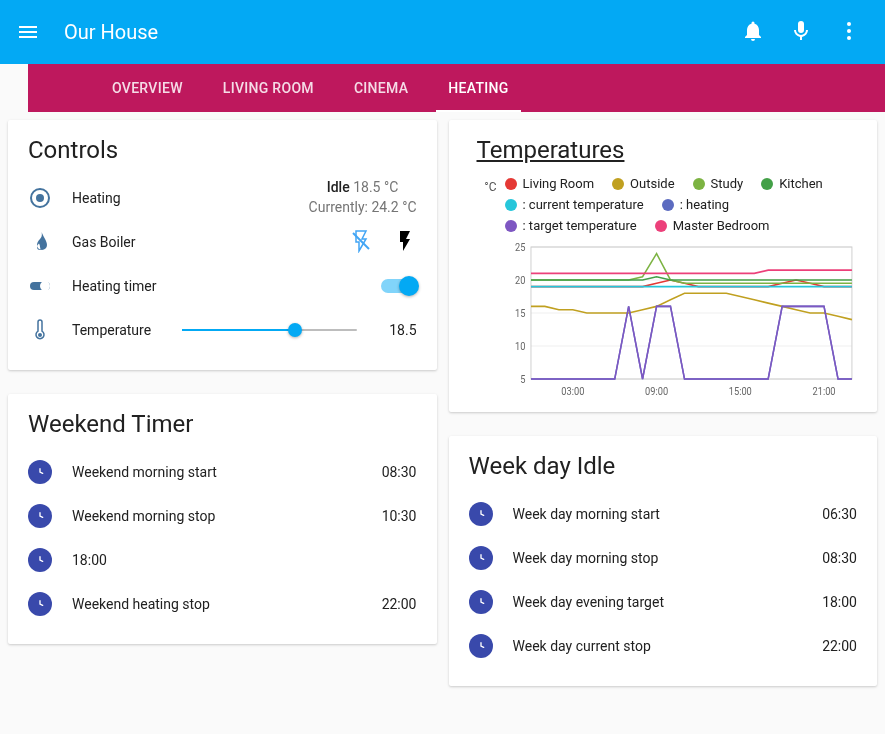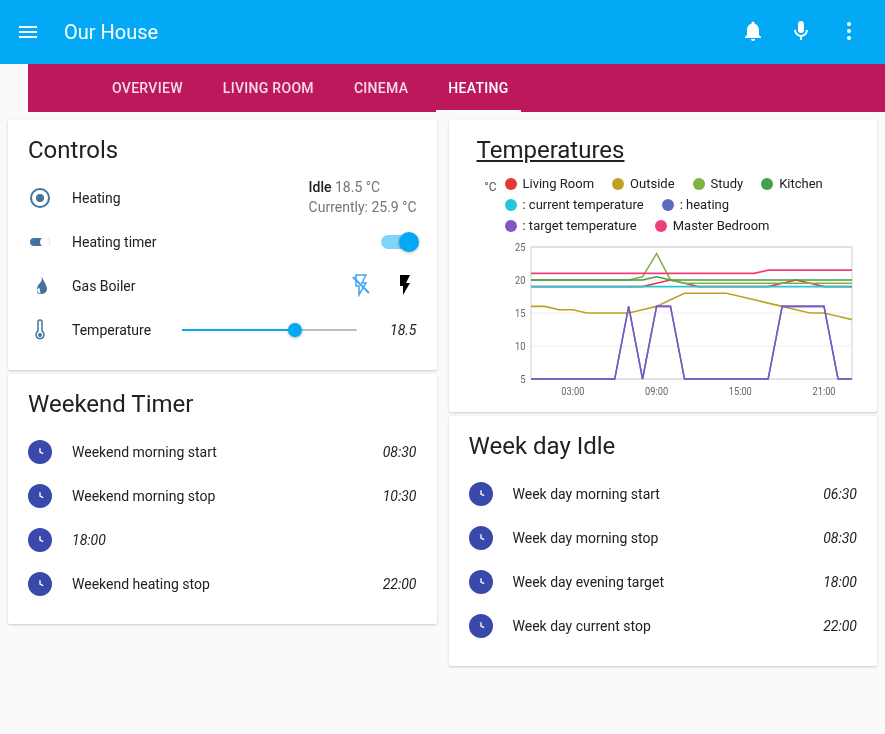--- a/index.html
+++ b/index.html
@@ -39,38 +39,38 @@
     border-bottom: 2px solid transparent;
     margin-right: 16px;
   }
   .tab.active { color: #fff; border-bottom: 2px solid #fff; }
   .content {
     display: flex;
     gap: 12px;
     padding: 8px;
     align-items: flex-start;
   }
-  .col { flex: 1; display: flex; flex-direction: column; gap: 4px; }
+  .col { flex: 1; display: flex; flex-direction: column; gap: 24px; }
   .card {
     background: #fff;
     border-radius: 2px;
     box-shadow: 0 1px 3px rgba(0,0,0,0.12), 0 1px 2px rgba(0,0,0,0.08);
     padding: 16px 20px 18px 20px;
   }
   .card h2 { font-size: 24px; font-weight: 400; margin-bottom: 12px; color: #212121; }
   .row {
     display: flex;
     align-items: center;
     min-height: 44px;
     gap: 20px;
   }
   .row .icon-slot { width: 24px; height: 24px; display:flex; align-items:center; justify-content:center; color:#44739e; }
   .row .label { flex: 1; color: #212121; }
-  .row .value { color: #212121; text-align: right; white-space: nowrap; font-style: italic; }
-  .controls-heating-status { text-align:left; color:#757575; font-size:14px; line-height:1.4; }
+  .row .value { color: #212121; text-align: right; white-space: nowrap; }
+  .controls-heating-status { text-align:center; color:#757575; font-size:14px; line-height:1.4; }
   .controls-heating-status .idle { color:#212121; font-weight:500; }
   .boiler-icons { display:flex; gap:20px; align-items:center; }
   .toggle {
     position: relative; width: 36px; height: 14px; background:#81d4fa; border-radius:7px; cursor:pointer;
   }
   .toggle::after {
     content:""; position:absolute; right:-2px; top:-3px; width:20px; height:20px; border-radius:50%; background:#03a9f4; box-shadow:0 1px 3px rgba(0,0,0,0.3);
   }
   .slider-wrap { flex:1; display:flex; align-items:center; }
   .slider-track {
@@ -140,33 +140,22 @@
       <div class="row">
         <div class="icon-slot">
           <svg class="icon-svg" viewBox="0 0 24 24">
               <circle cx="12" cy="12" r="9" fill="none" stroke="currentColor" stroke-width="2"></circle>
               <circle cx="12" cy="12" r="4" fill="currentColor"></circle>
             </svg>
         </div>
         <div class="label">Heating</div>
         <div class="controls-heating-status">
           <div><span class="idle">Idle</span><span> 18.5 °C</span></div>
-          <div>Currently: 25.9 °C</div>
-        </div>
-      </div>
-
-      <div class="row">
-        <div class="icon-slot">
-          <svg class="icon-svg" viewBox="0 0 24 24">
-              <rect x="2" y="8" width="20" height="8" rx="4" fill="currentColor"></rect>
-              <circle cx="17" cy="12" r="5" fill="#fff"></circle>
-            </svg>
-        </div>
-        <div class="label">Heating timer</div>
-        <div class="toggle"></div>
+          <div>Currently: 24.2 °C</div>
+        </div>
       </div>
 
       <div class="row">
         <div class="icon-slot">
           <svg class="icon-svg" viewBox="0 0 24 24">
               <path d="M13.5 2S15 6 12 9c-2 2-3 4-3 6a5 5 0 0 0 10 0c0-4-3-7-5.5-13zM12 20a3 3 0 0 1-3-3c0-1.5 1-2.5 2-3.5.5 1 1 2 1 3.5a3 3 0 0 1 0 0A3 3 0 0 1 12 20z" fill="currentColor"></path>
             </svg>
         </div>
         <div class="label">Gas Boiler</div>
         <div class="boiler-icons">
@@ -175,20 +164,31 @@
                 <path d="M7 2v11h3v9l7-12h-4l4-8H7z" fill="none" stroke="currentColor" stroke-width="1.5"></path>
                 <line x1="4" y1="4" x2="20" y2="20" stroke="currentColor" stroke-width="2"></line>
               </svg>
           </span>
           <span style="color:#000;">
             <svg class="icon-svg" viewBox="0 0 24 24">
                 <path d="M7 2v11h3v9l7-12h-4l4-8H7z"></path>
               </svg>
           </span>
         </div>
+      </div>
+
+      <div class="row">
+        <div class="icon-slot">
+          <svg class="icon-svg" viewBox="0 0 24 24">
+              <rect x="2" y="8" width="20" height="8" rx="4" fill="currentColor"></rect>
+              <circle cx="17" cy="12" r="5" fill="#fff"></circle>
+            </svg>
+        </div>
+        <div class="label">Heating timer</div>
+        <div class="toggle"></div>
       </div>
 
       <div class="row">
         <div class="icon-slot">
           <svg class="icon-svg" viewBox="0 0 24 24">
               <path d="M12 2a2 2 0 0 0-2 2v9.17a4 4 0 1 0 4 0V4a2 2 0 0 0-2-2z" fill="none" stroke="currentColor" stroke-width="1.5"></path>
               <circle cx="12" cy="17" r="2" fill="currentColor"></circle>
             </svg>
         </div>
         <div class="label" style="flex:0 0 auto; min-width:90px;">Temperature</div>

